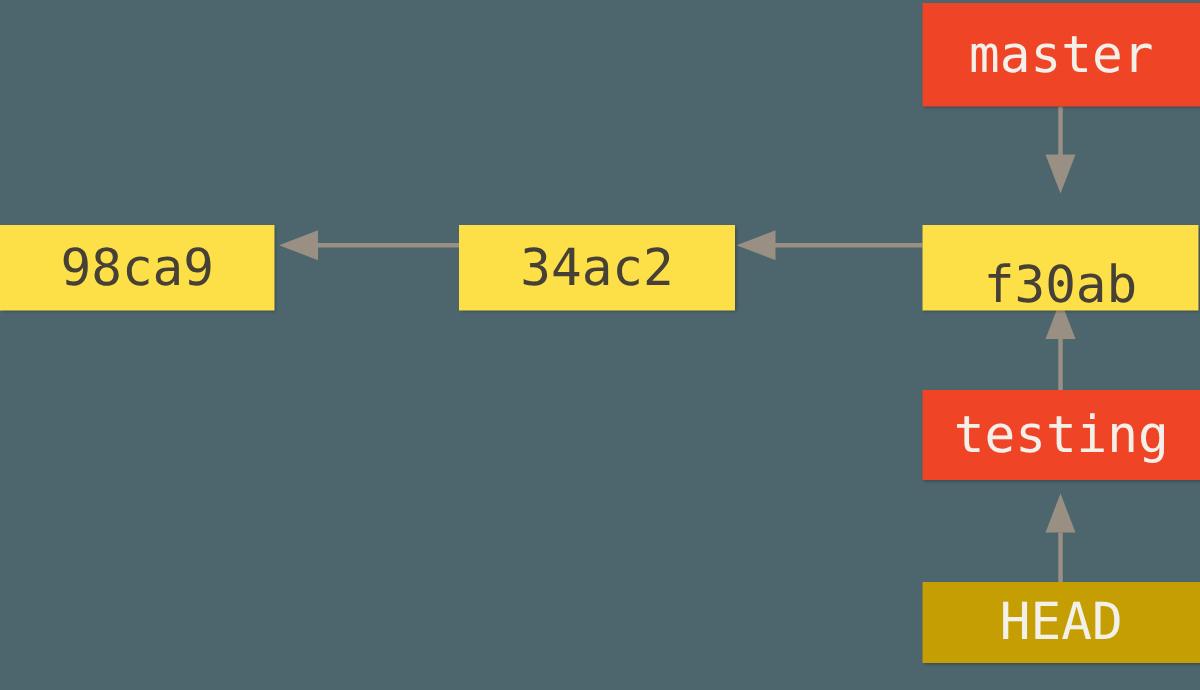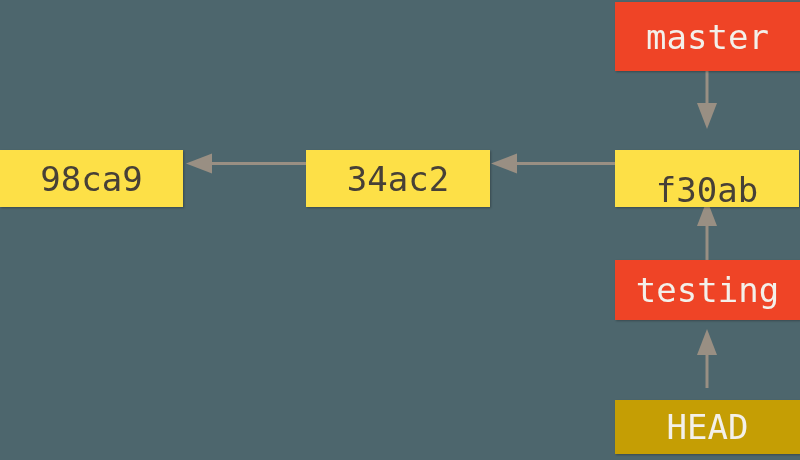--- a/index.html
+++ b/index.html
@@ -43,21 +43,21 @@
   }
   .branch-tag { background: #ef4426; }
   .head-tag   { background: #c59e04; }
 
   .commit-98ca9 { left: 0px;   top: 128px; width: 183px; }
   .commit-34ac2 { left: 306px; top: 128px; align-items: center; }
   .commit-f30ab { left: 615px; top: 128px; align-items: flex-end; }
 
   .tag-master  { left: 615px; top: 2px;   height: 69px; }
   .tag-testing { left: 615px; top: 260px; height: 60px; }
-  .tag-head    { left: 615px; top: 400px; height: 54px; text-align: right; }
+  .tag-head    { left: 615px; top: 388px; height: 54px; text-align: right; }
 </style>
 </head>
 <body>
 
 <div class="canvas">
 
   <svg class="arrows" width="800" height="460" viewBox="0 0 800 460" xmlns="http://www.w3.org/2000/svg">
 
     <g>
       <line x1="615" y1="163.5" x2="514" y2="163.5" stroke="#998f83" stroke-width="3"></line>

